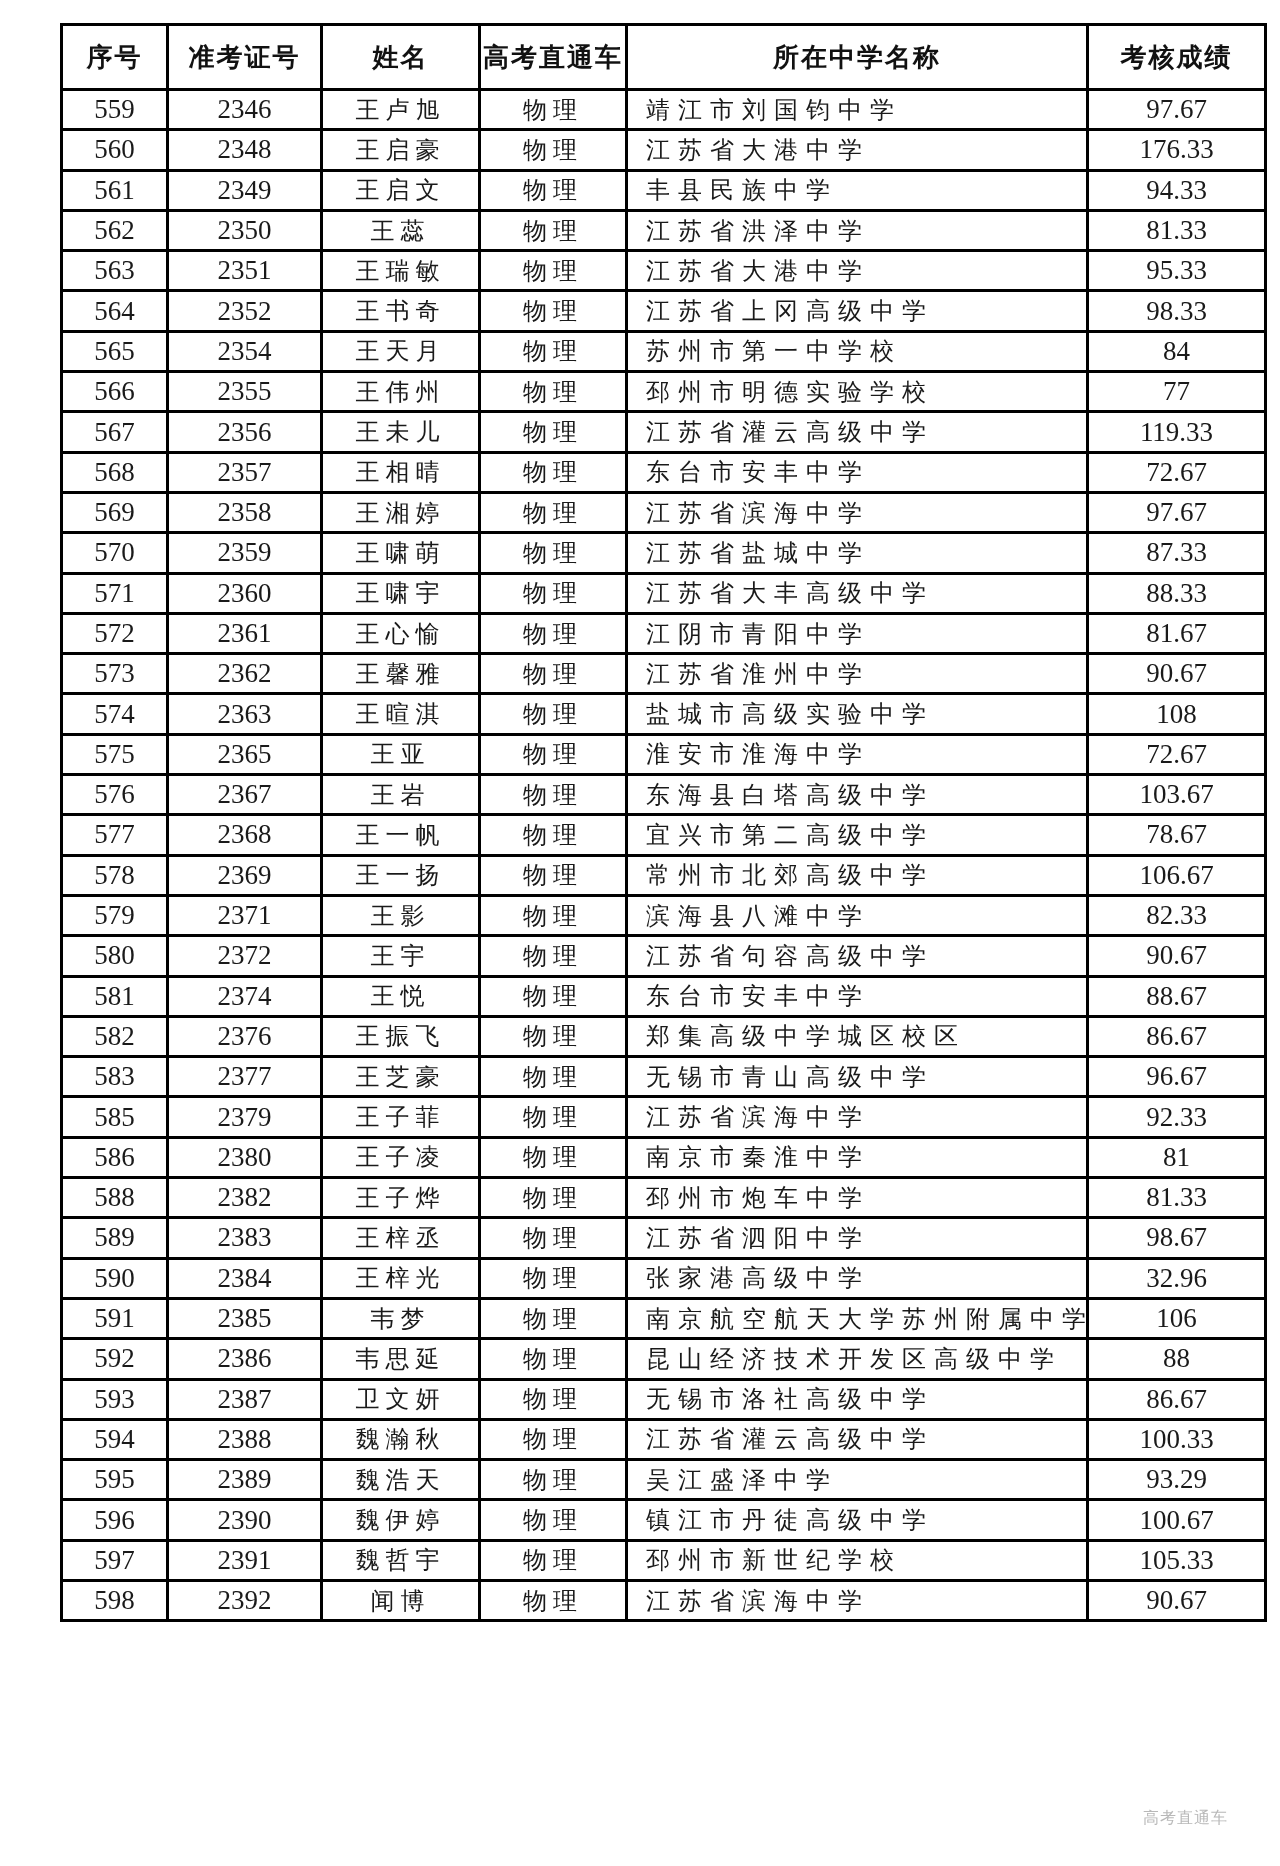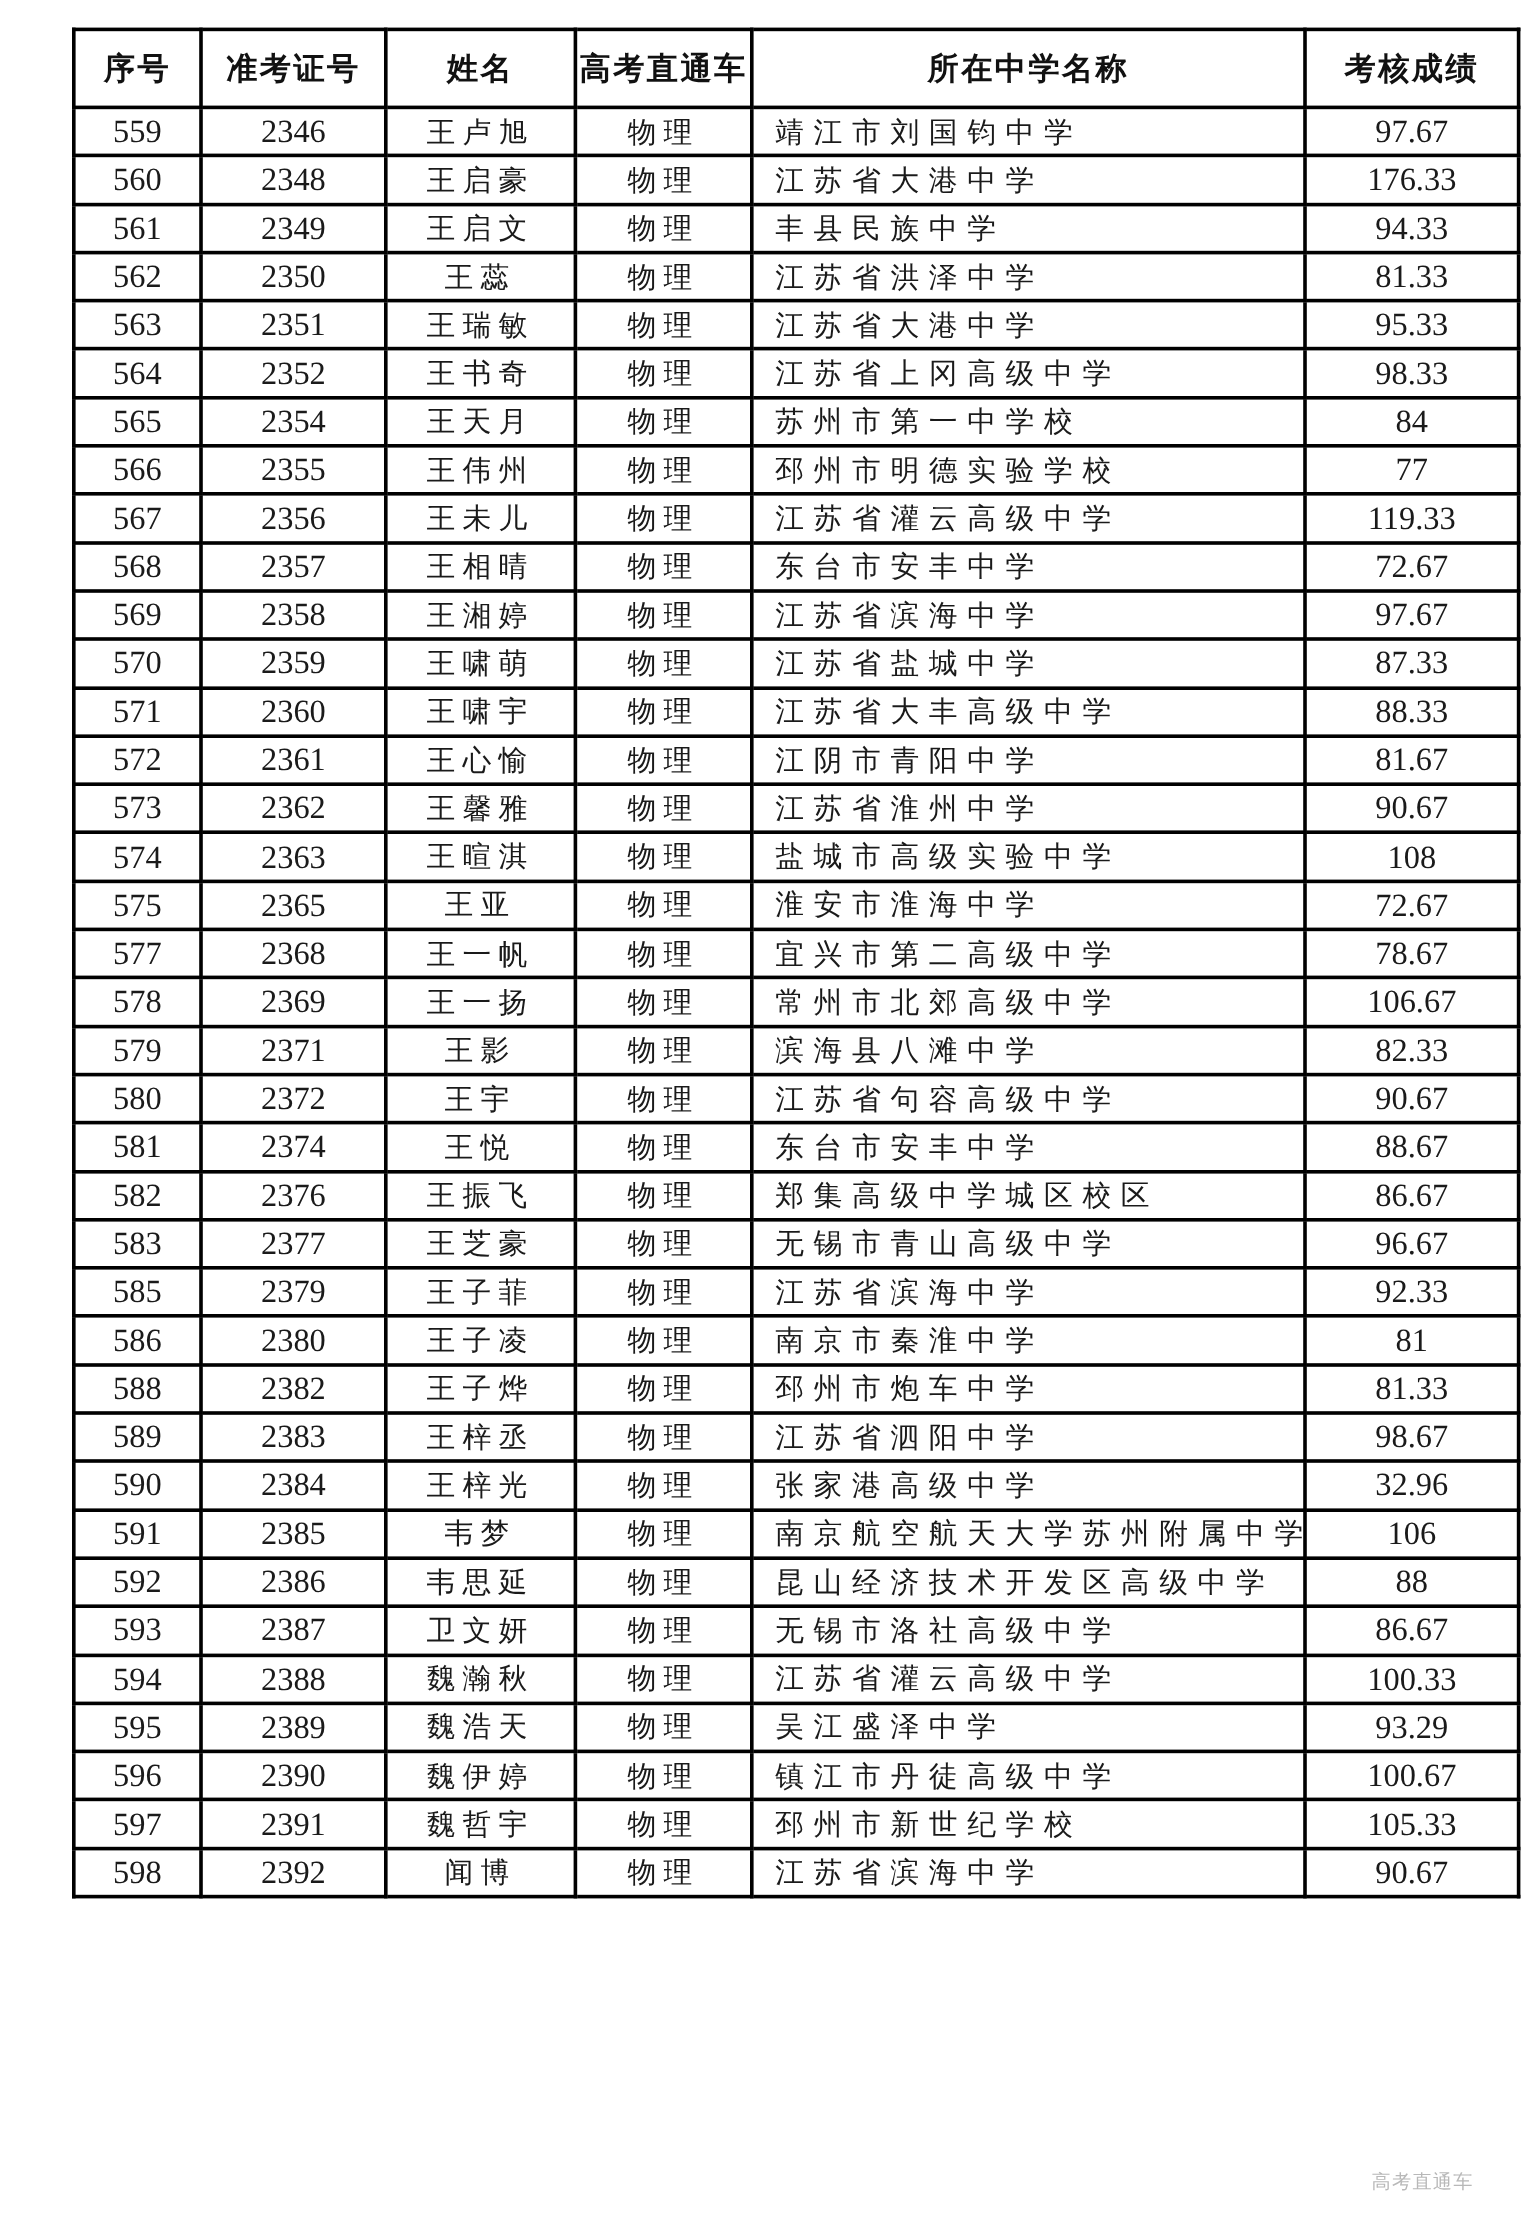--- a/index.html
+++ b/index.html
@@ -173,20 +173,28 @@
       </tr>
       <tr>
         <td class="num">575</td>
         <td class="num">2365</td>
         <td class="name">王亚</td>
         <td class="subject">物理</td>
         <td class="school">淮安市淮海中学</td>
         <td class="num">72.67</td>
       </tr>
       <tr>
+        <td class="num">576</td>
+        <td class="num">2367</td>
+        <td class="name">王岩</td>
+        <td class="subject">物理</td>
+        <td class="school">东海县白塔高级中学</td>
+        <td class="num">103.67</td>
+      </tr>
+      <tr>
         <td class="num">577</td>
         <td class="num">2368</td>
         <td class="name">王一帆</td>
         <td class="subject">物理</td>
         <td class="school">宜兴市第二高级中学</td>
         <td class="num">78.67</td>
       </tr>
       <tr>
         <td class="num">578</td>
         <td class="num">2369</td>

